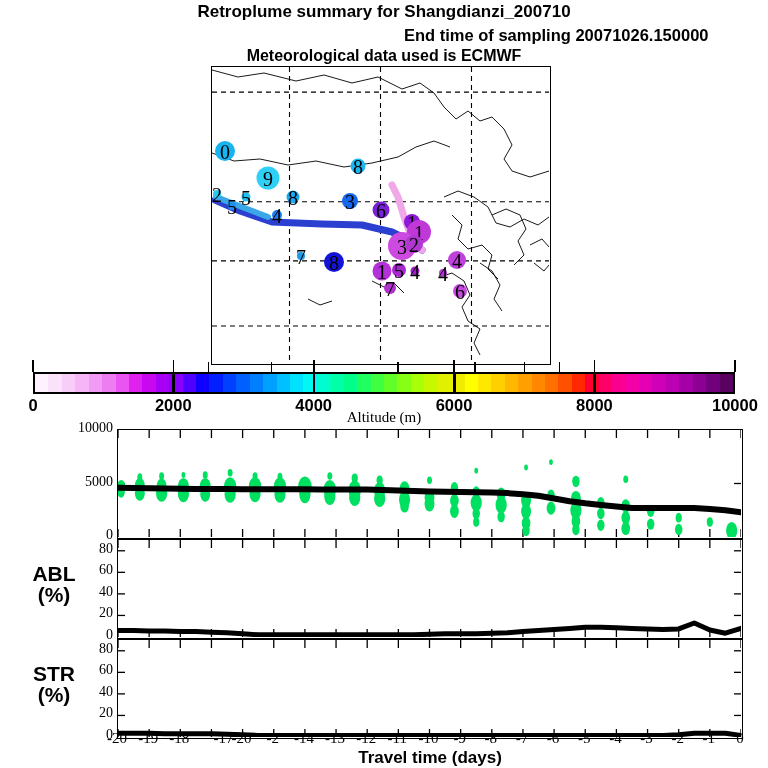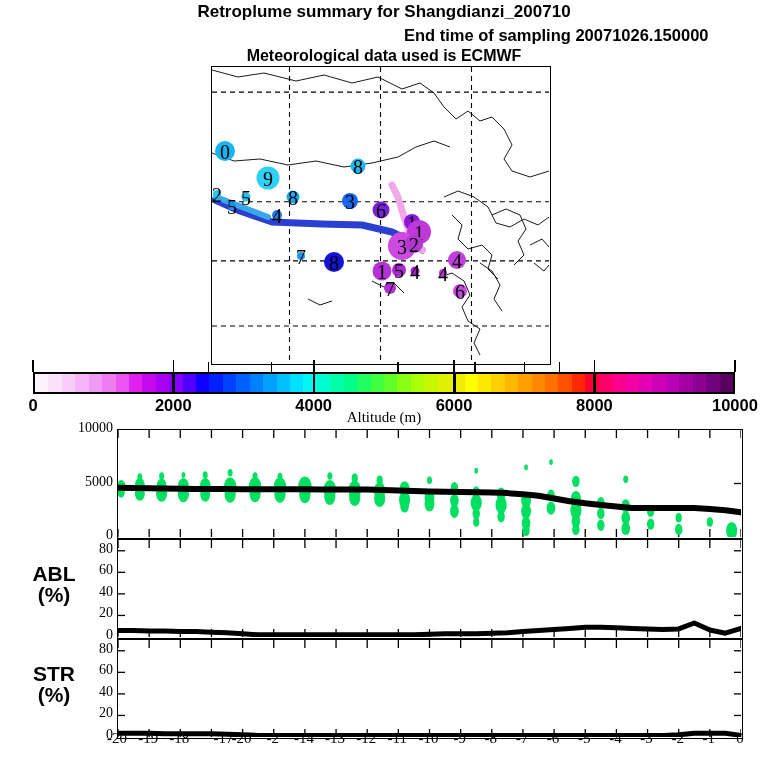--- a/index.html
+++ b/index.html
@@ -536,14 +536,15 @@
       <div class="xtick" style="width: 46px; left: 467.8px; top: 730px;">-8</div>
       <div class="xtick" style="width: 46px; left: 498.95px; top: 730px;">-7</div>
       <div class="xtick" style="width: 46px; left: 530.1px; top: 730px;">-6</div>
       <div class="xtick" style="width: 46px; left: 561.25px; top: 730px;">-5</div>
       <div class="xtick" style="width: 46px; left: 592.4px; top: 730px;">-4</div>
       <div class="xtick" style="width: 46px; left: 623.55px; top: 730px;">-3</div>
       <div class="xtick" style="width: 46px; left: 654.7px; top: 730px;">-2</div>
       <div class="xtick" style="width: 46px; left: 685.85px; top: 730px;">-1</div>
       <div class="xtick" style="width: 46px; left: 717px; top: 730px;">0</div>
     </div>
+  <div id="xaxis-title">Travel time (days)</div>
 
 </div>
 
 </body></html>

